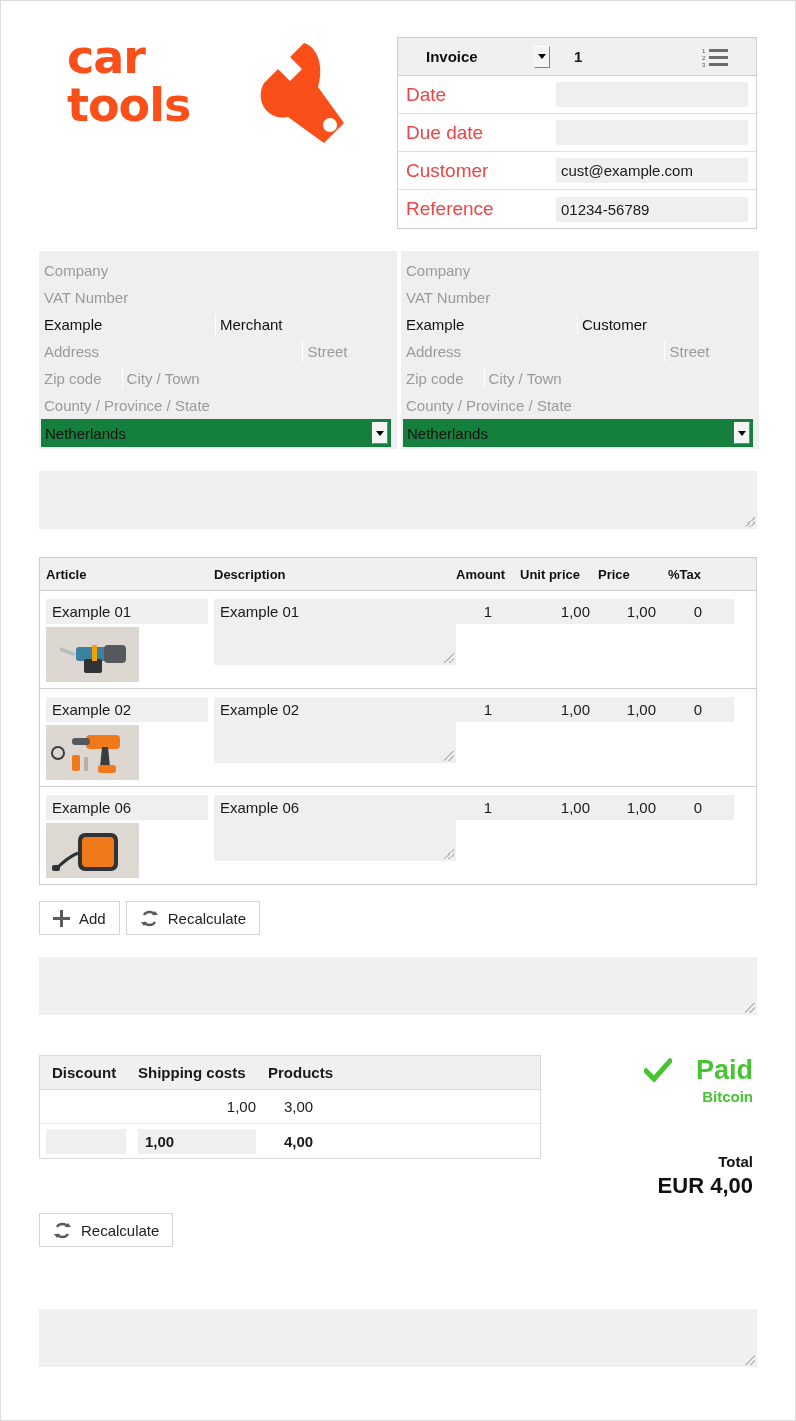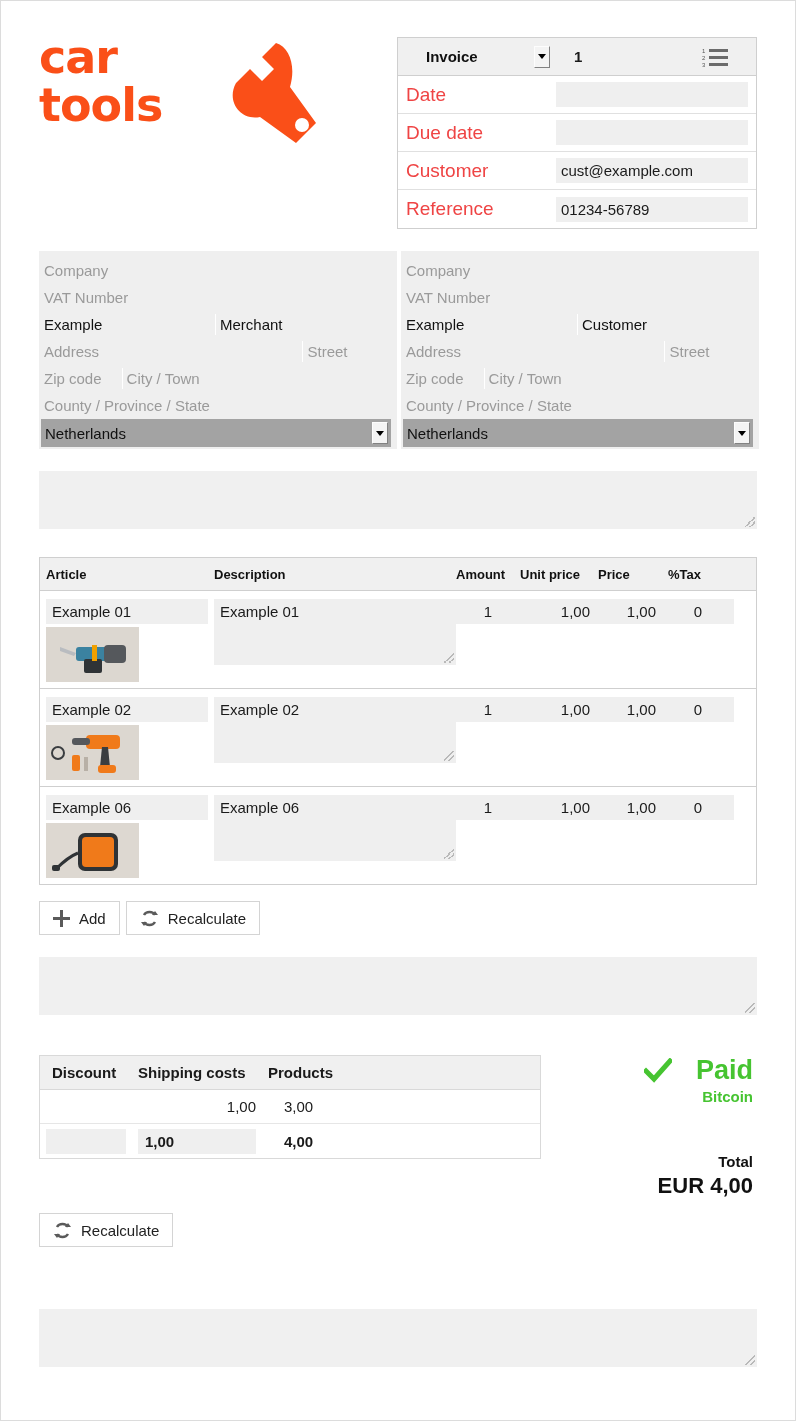--- a/index.html
+++ b/index.html
@@ -19,21 +19,21 @@
     width: 796px;
     height: 1421px;
     background: #fff;
     border: 1px solid #dcdcdc;
     padding: 0;
   }
 
   
   .header { display: flex; align-items: flex-start; padding: 20px 38px 0 38px; }
   .logo-wrap { width: 360px; padding-top: 12px; }
-  .logo { position: relative; width: 300px; height: 110px; }
+  .logo { position: relative; width: 300px; height: 110px; margin-left: 28px; }
   .logo-text {
     font-family: "DejaVu Sans", sans-serif;
     font-weight: bold;
     font-size: 46px;
     line-height: 48px;
     letter-spacing: -1px;
     color: #fa4f18;
   }
   .logo-wrench { position: absolute; left: 165px; top: 6px; }
 
@@ -94,21 +94,21 @@
     height: 21px; display: flex; align-items: center;
     padding: 0 4px; font-size: 15px;
     background: #efefef;
   }
   .ph { color: #9a9a9a; }
   .val { color: #111; }
   .sep { border-left: 1px solid #ffffff; }
   .addr-country {
     display: flex; align-items: center; justify-content: space-between;
     height: 28px; margin: 0 1px 1px 1px; padding-left: 4px;
-    background: #a3a3a3; font-size: 15px; color: #111;
+    background: #15803d; font-size: 15px; color: #111;
   }
 
   
   .textarea-box {
     position: relative; background: #f0f0f0;
     margin: 22px 38px 0 38px; height: 58px;
   }
   .resize-grip {
     position: absolute; right: 2px; bottom: 2px;
     width: 10px; height: 10px;

